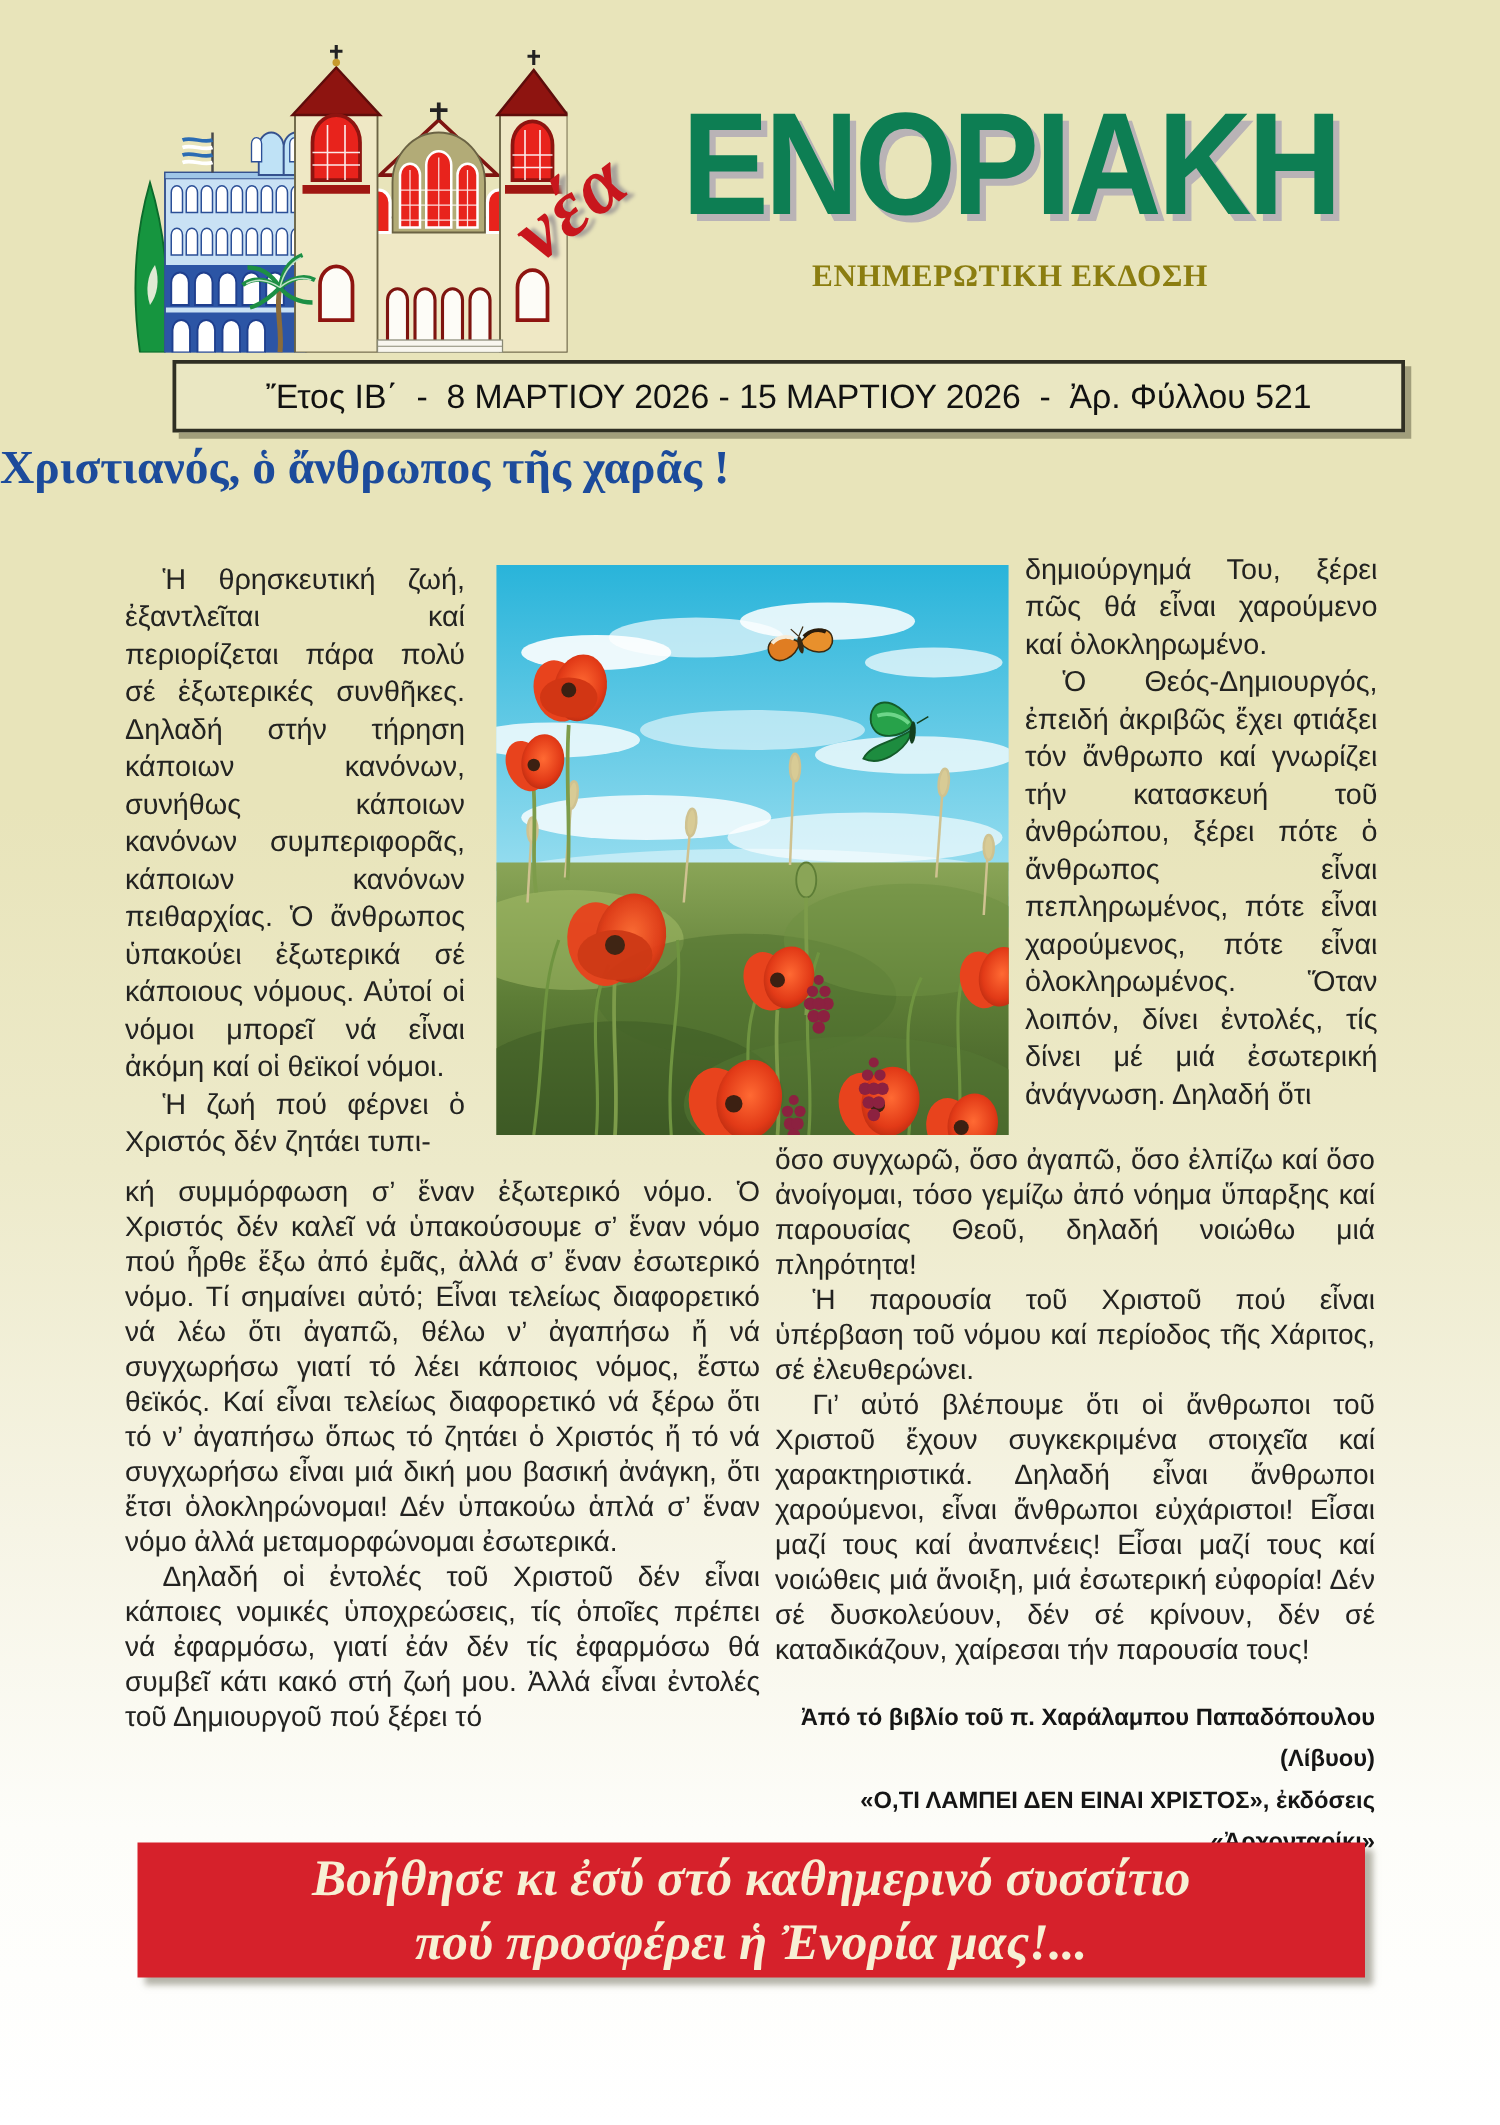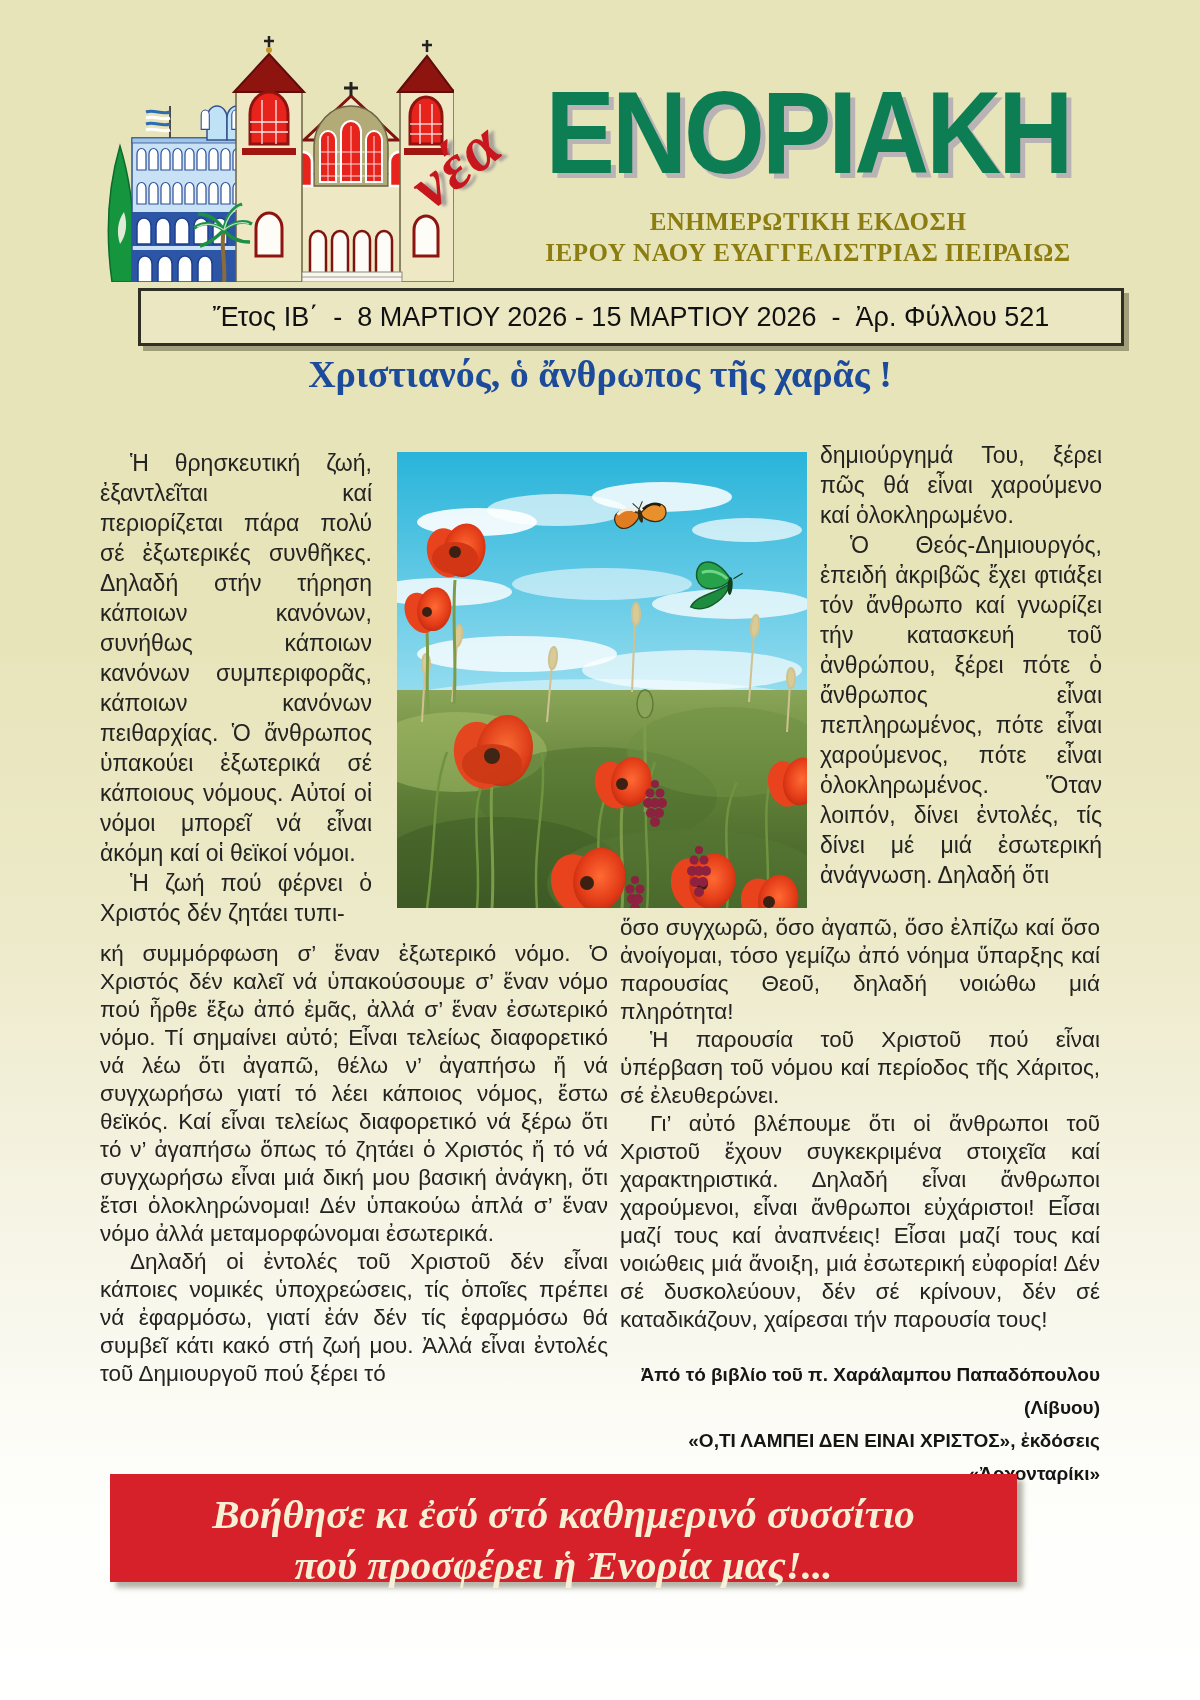--- a/index.html
+++ b/index.html
@@ -40,46 +40,46 @@
     position:absolute;left:110px;top:288px;width:980px;height:52px;
     border:3px solid #2f2f23;
     box-shadow:5px 5px 0 rgba(90,88,60,.5);
     background:rgba(255,255,255,.12);
     text-align:center;line-height:52px;
     font-size:27px;color:#111;margin-left:28px;
   }
   
   .article-title{
     position:absolute;left:0;top:352px;width:1200px;
-    text-align:center;
+    text-align:left;
     font-family:"Liberation Serif",serif;font-weight:bold;
     font-size:38px;color:#1c4b9b;
   }
   .bodycol{position:absolute;color:#232321;text-align:justify;}
   .bodycol p{margin:0;}
   .bodycol p.ind{text-indent:30px;}
   .col-ln{left:100px;top:448px;width:272px;font-size:23px;line-height:30px;}
   .col-rn{left:820px;top:440px;width:282px;font-size:23px;line-height:30px;}
   .col-lw{left:100px;top:940px;width:508px;font-size:22.5px;line-height:28px;}
   .col-rw{left:620px;top:914px;width:480px;font-size:22.5px;line-height:28px;}
   .photo{position:absolute;left:397px;top:452px;width:410px;height:456px;}
   .attr{
     margin-top:24px;text-align:right;
     font-weight:bold;font-size:19px;line-height:33px;color:#151515;
     text-indent:0;
   }
   
   .banner{
-    position:absolute;left:110px;top:1474px;width:907px;height:108px;
+    position:absolute;left:110px;top:1474px;width:982px;height:108px;
     background:#d6212b;
     box-shadow:6px 6px 5px rgba(120,118,100,.55);
     text-align:center;
     font-family:"Liberation Serif",serif;font-style:italic;font-weight:bold;
     font-size:41px;line-height:51px;color:#f7f0d4;
-    padding-top:15px;box-sizing:border-box;
+    padding-top:3px;box-sizing:border-box;
   }
 </style>
 </head>
 <body>
 
 <div class="page">
 
   <svg class="church" viewBox="0 0 350 248" xmlns="http://www.w3.org/2000/svg">
     <defs>
       <path id="bw" d="M0,24 L0,8 A4.5,5.5 0 0 1 9,8 L9,24 Z" fill="#ffffff" stroke="#2b4f97" stroke-width="1.2"></path>
@@ -214,21 +214,20 @@
       <path d="M120,196 C110,189 100,189 93,193"></path>
       <path d="M120,196 C123,183 129,176 137,172"></path>
       <path d="M120,196 C128,189 138,187 145,190"></path>
     </g>
   </svg>
 
   <div class="nea">νέα</div>
   <div class="masthead-title">ΕΝΟΡΙΑΚΗ</div>
   <div class="masthead-sub">
     <div>ΕΝΗΜΕΡΩΤΙΚΗ ΕΚΔΟΣΗ</div>
-    <div>ΙΕΡΟΥ ΝΑΟΥ ΕΥΑΓΓΕΛΙΣΤΡΙΑΣ ΠΕΙΡΑΙΩΣ</div>
   </div>
 
   <div class="infobar">Ἔτος ΙΒ΄&nbsp; -&nbsp; 8 ΜΑΡΤΙΟΥ 2026 - 15 ΜΑΡΤΙΟΥ 2026&nbsp; -&nbsp; Ἀρ. Φύλλου 521</div>
 
   <div class="article-title">Χριστιανός, ὁ ἄνθρωπος τῆς χαρᾶς !</div>
 
   <svg class="photo" viewBox="0 0 410 456" xmlns="http://www.w3.org/2000/svg">
     <defs>
       <linearGradient id="sky" x1="0" y1="0" x2="0" y2="1">
         <stop offset="0" stop-color="#29b4da"></stop>

